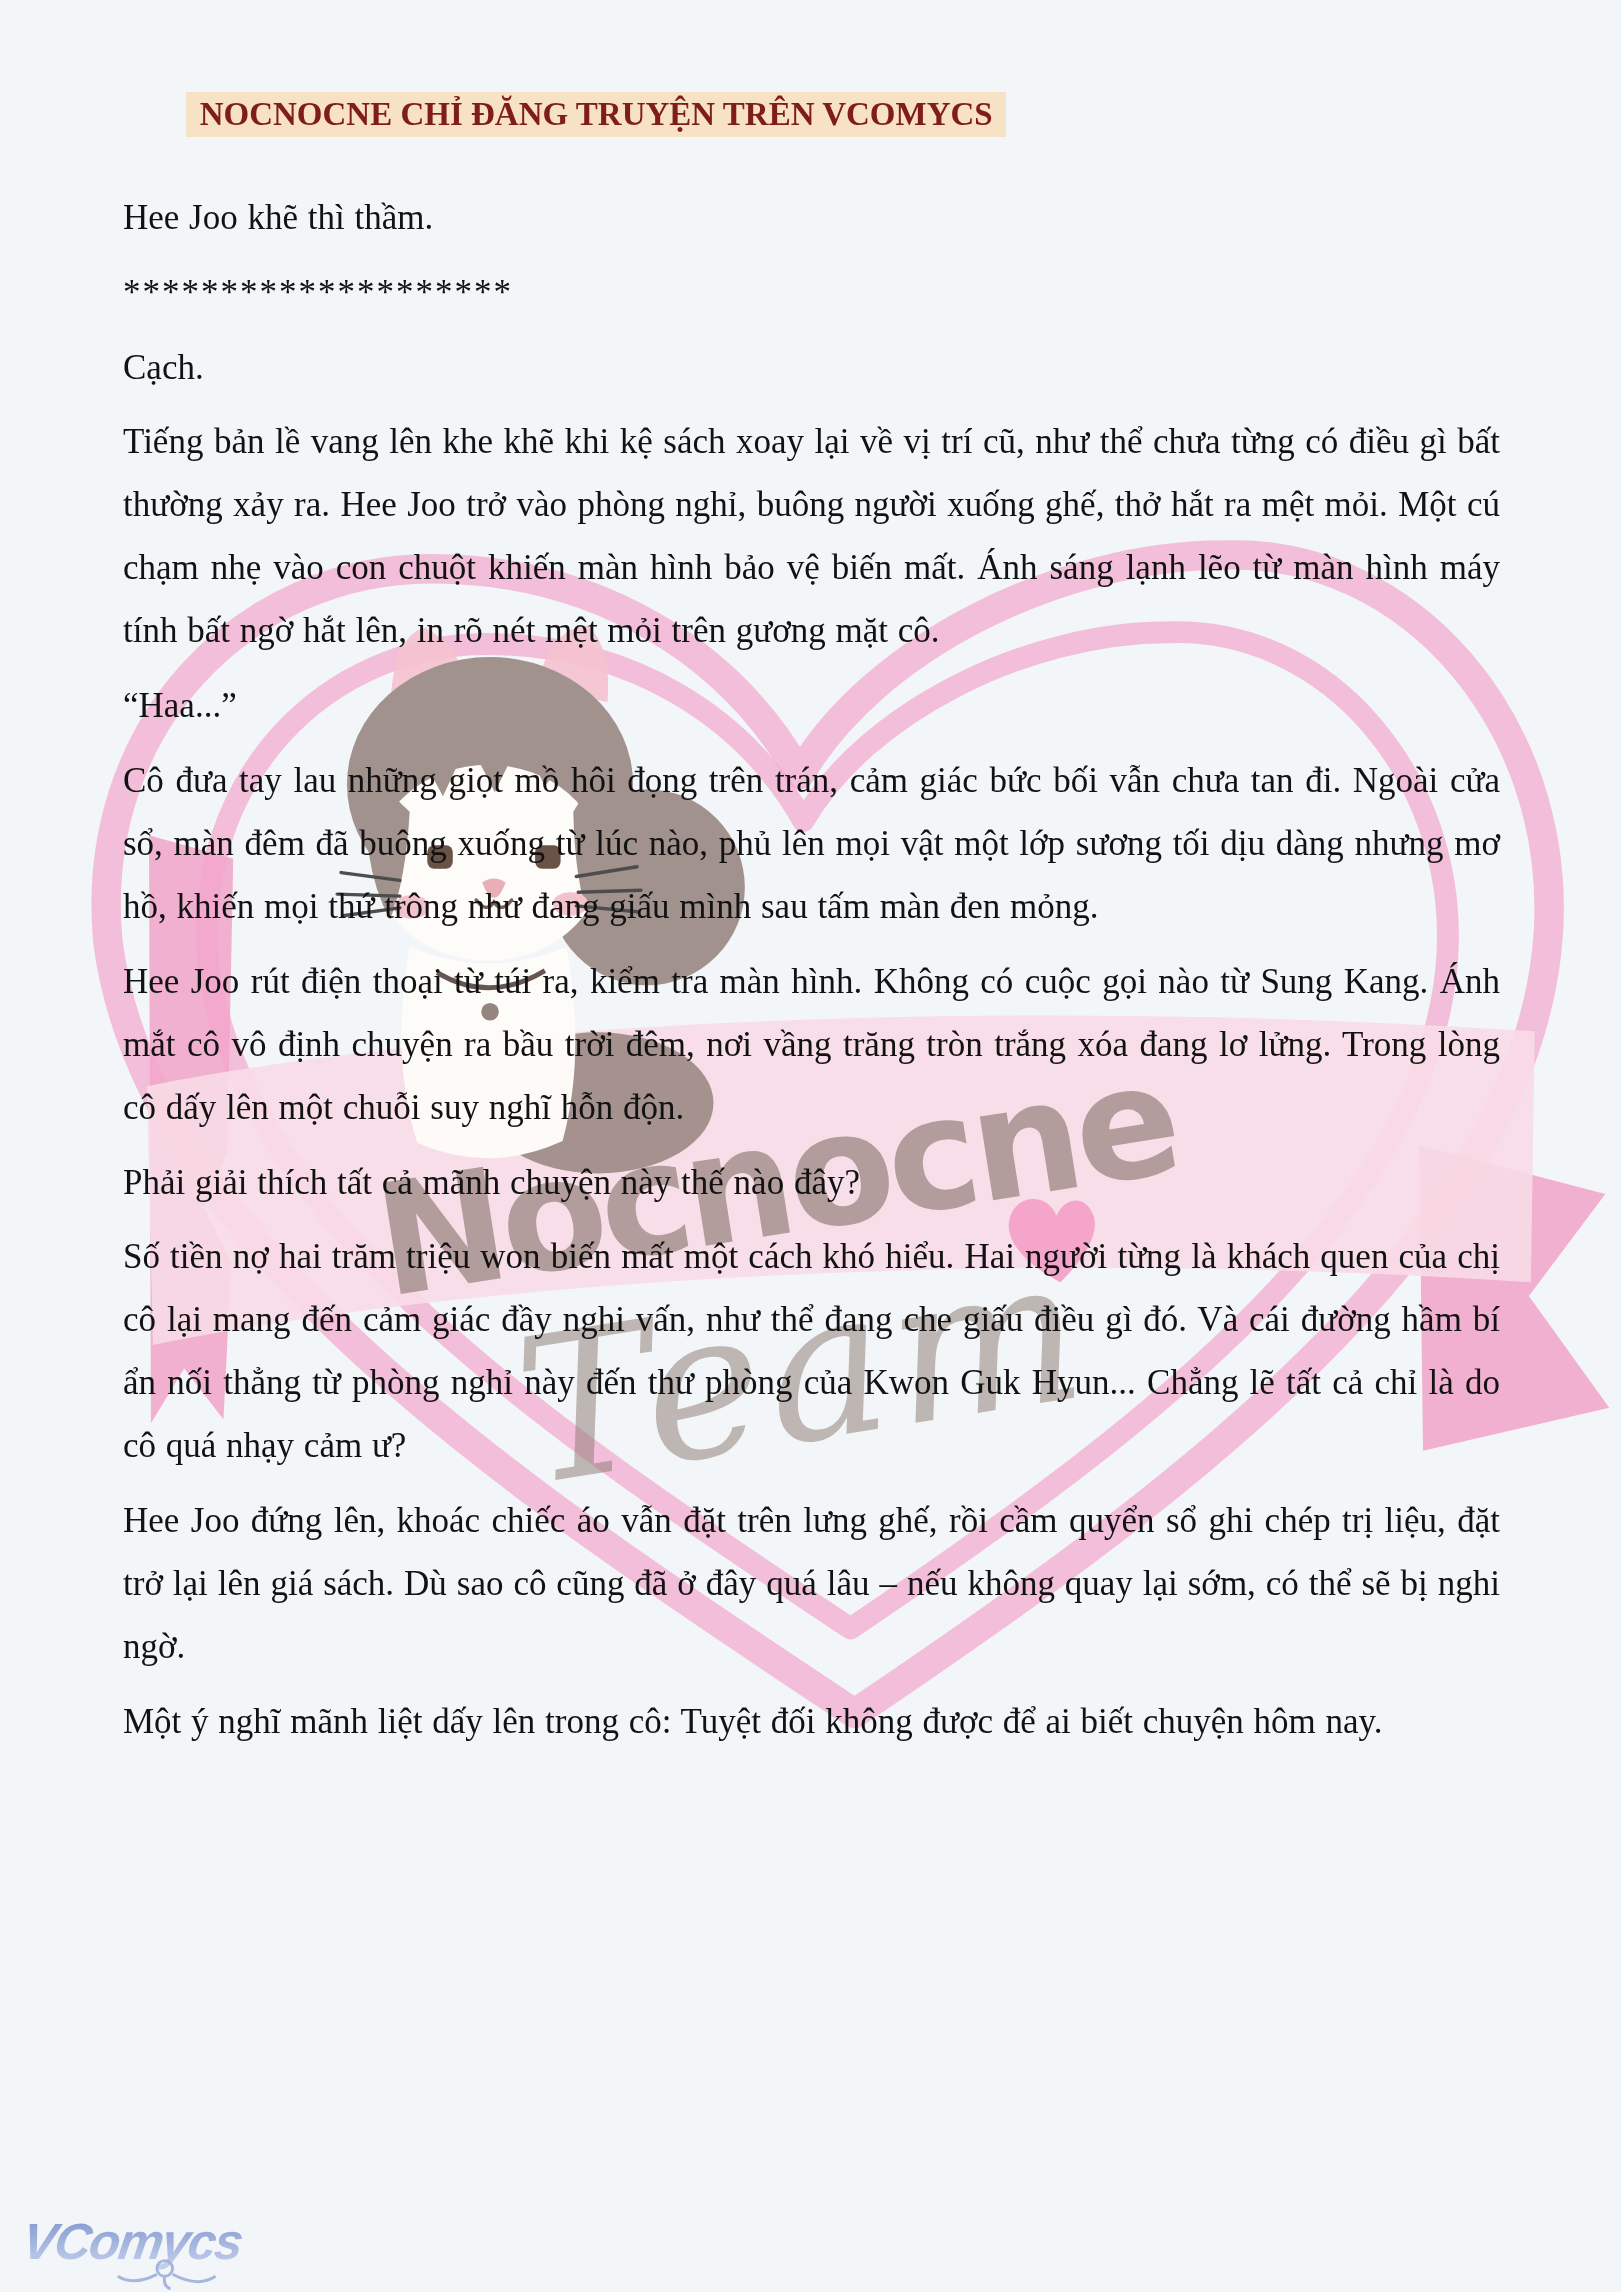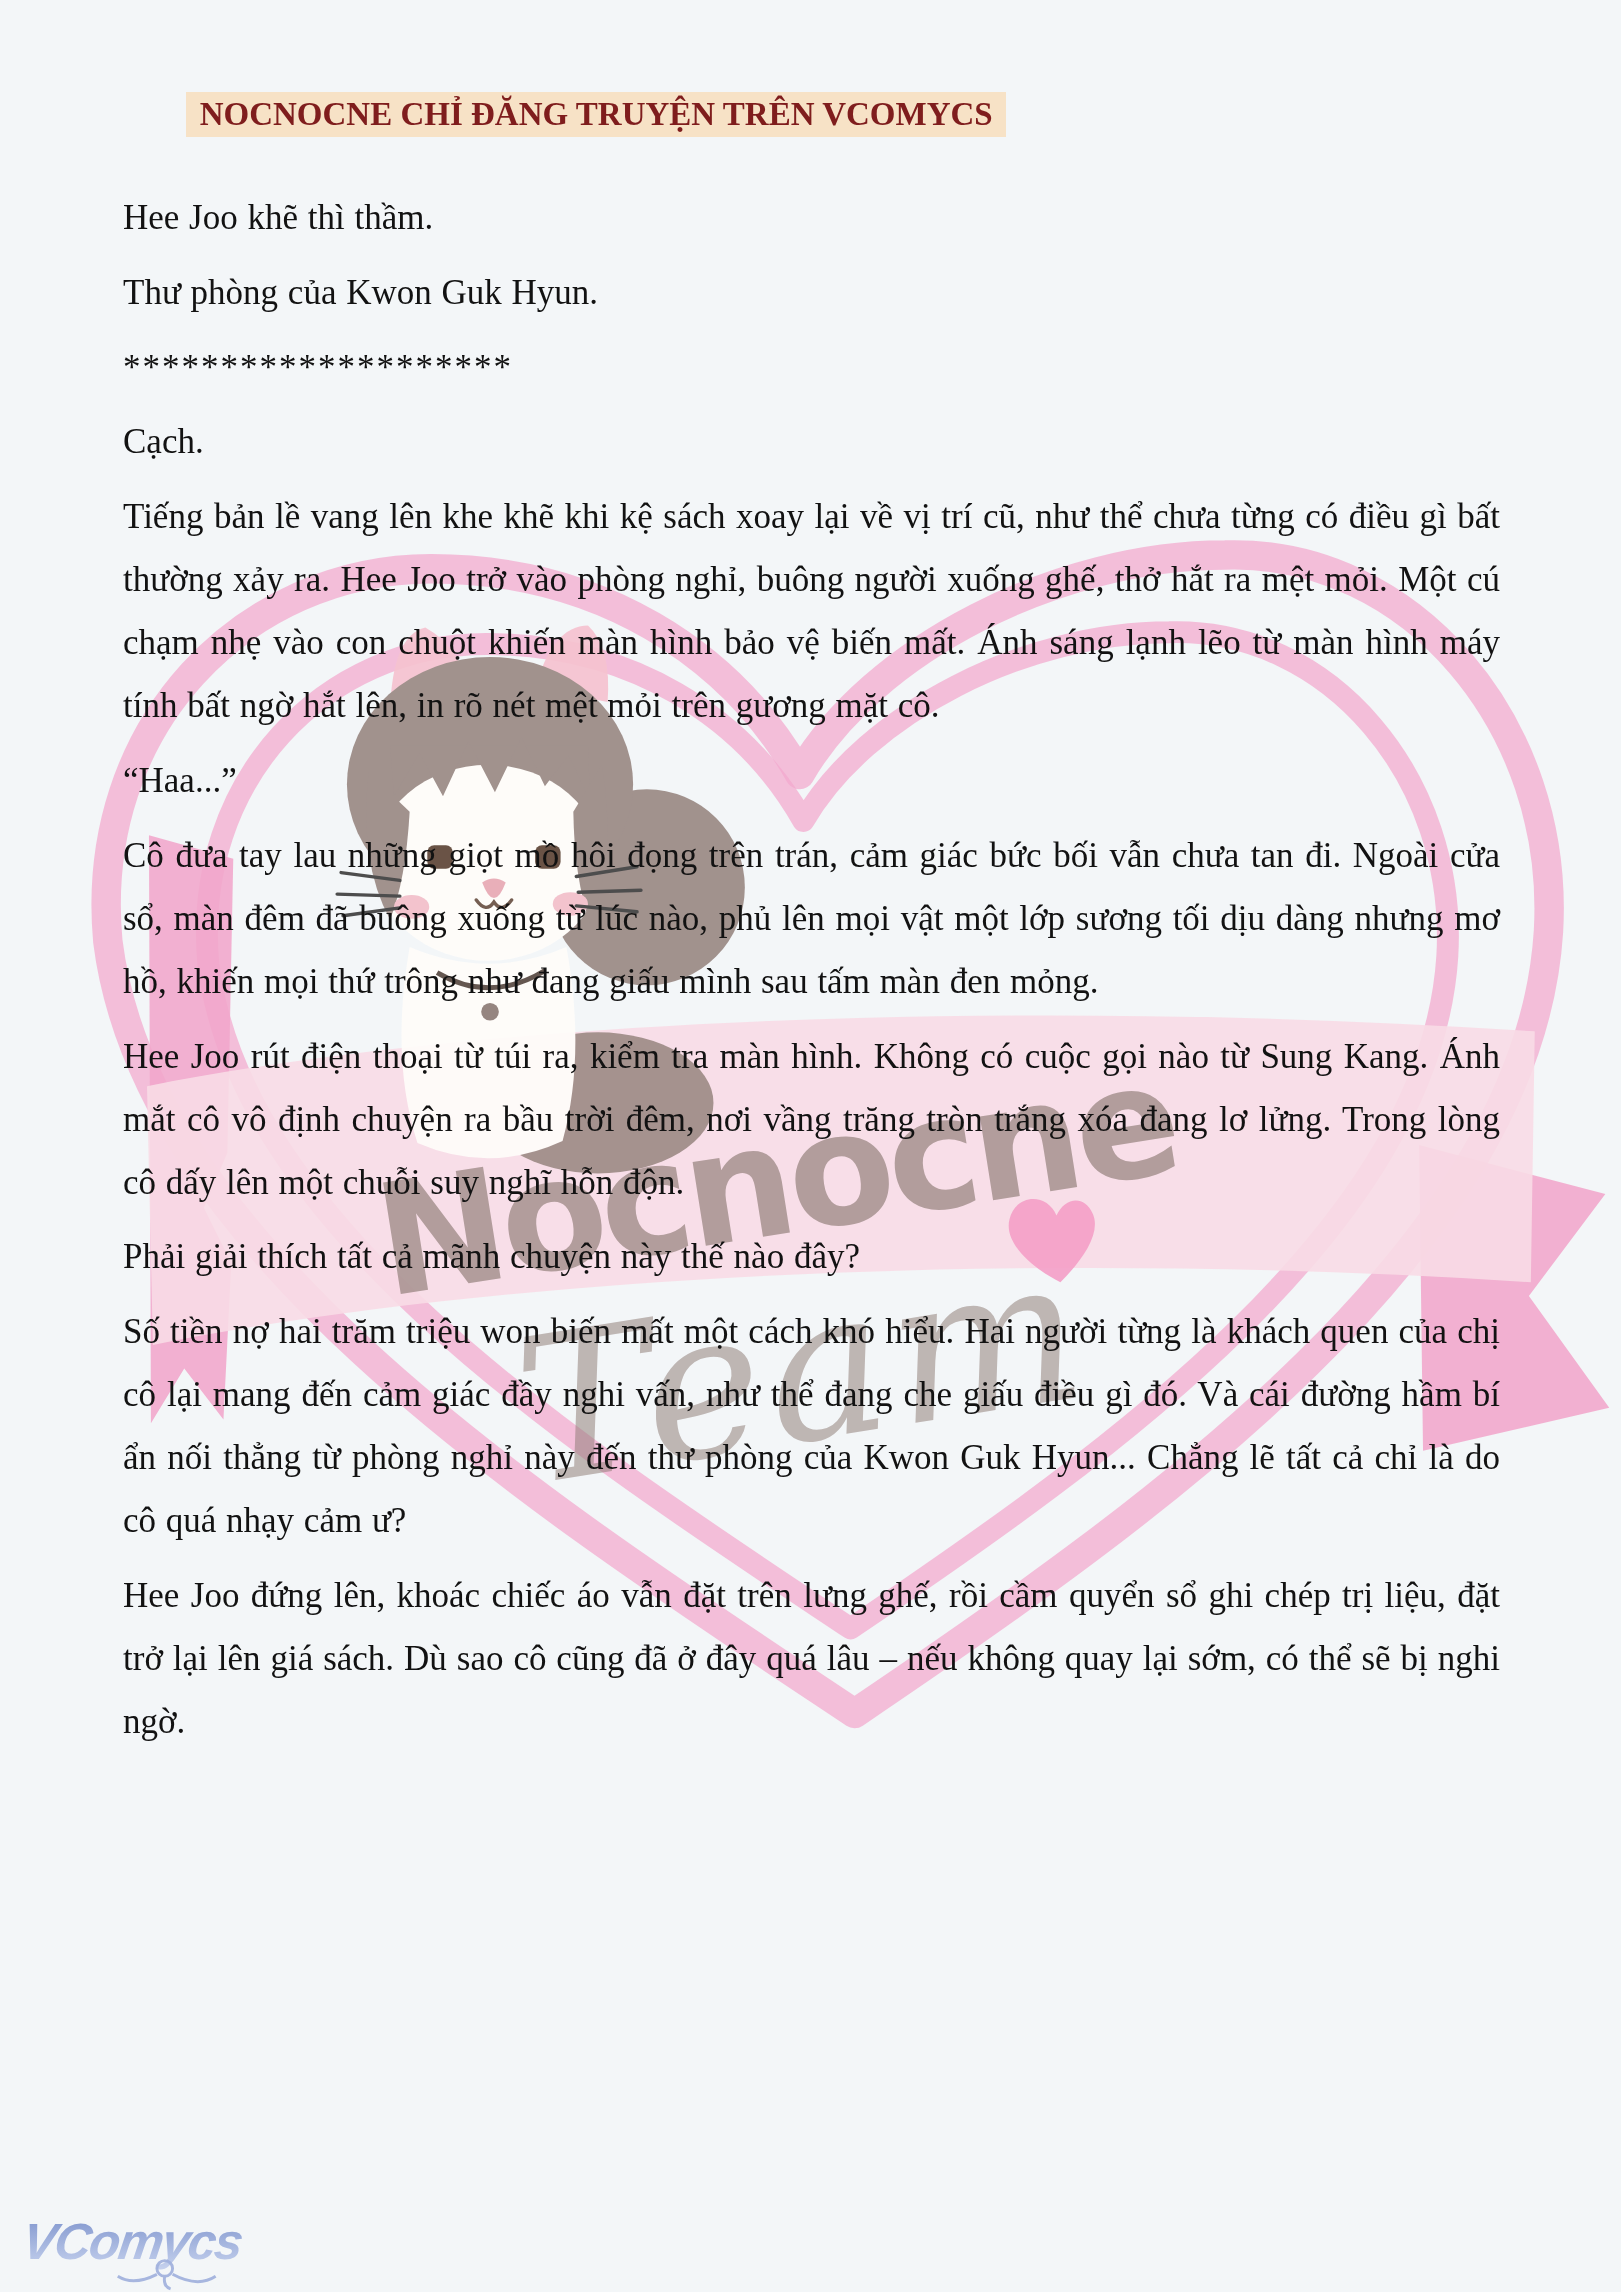--- a/index.html
+++ b/index.html
@@ -80,30 +80,30 @@
     <text x="800" y="1258" text-anchor="middle" transform="rotate(-9 800 1258)" font-family="DejaVu Sans, sans-serif" font-weight="bold" font-size="158" letter-spacing="-6" fill="#8e7c76" opacity="0.66">Nocnocne</text>
     <text x="830" y="1468" text-anchor="middle" transform="rotate(-9 830 1468)" font-family="DejaVu Serif, serif" font-style="italic" font-size="205" letter-spacing="6" fill="#8e7c76" opacity="0.52">Team</text>
 
     <path d="M1078 1240 C1068 1216 1036 1218 1030 1244 C1024 1268 1054 1294 1082 1308 C1104 1286 1124 1258 1115 1238 C1106 1218 1086 1222 1078 1240 Z" fill="#f49fc6" opacity="0.9"></path>
   </svg>
 
   <div class="notice-banner">NOCNOCNE CHỈ ĐĂNG TRUYỆN TRÊN VCOMYCS</div>
 
   <div class="content-layer story">
     <p>Hee Joo khẽ thì thầm.</p>
-    <p>Thư phòng của Kwon Guk Hyun.</p>
     <p class="scene-divider">********************</p>
     <p>Cạch.</p>
     <p>Tiếng bản lề vang lên khe khẽ khi kệ sách xoay lại về vị trí cũ, như thể chưa từng có điều gì bất thường xảy ra. Hee Joo trở vào phòng nghỉ, buông người xuống ghế, thở hắt ra mệt mỏi. Một cú chạm nhẹ vào con chuột khiến màn hình bảo vệ biến mất. Ánh sáng lạnh lẽo từ màn hình máy tính bất ngờ hắt lên, in rõ nét mệt mỏi trên gương mặt cô.</p>
     <p>“Haa...”</p>
     <p>Cô đưa tay lau những giọt mồ hôi đọng trên trán, cảm giác bức bối vẫn chưa tan đi. Ngoài cửa sổ, màn đêm đã buông xuống từ lúc nào, phủ lên mọi vật một lớp sương tối dịu dàng nhưng mơ hồ, khiến mọi thứ trông như đang giấu mình sau tấm màn đen mỏng.</p>
     <p>Hee Joo rút điện thoại từ túi ra, kiểm tra màn hình. Không có cuộc gọi nào từ Sung Kang. Ánh mắt cô vô định chuyện ra bầu trời đêm, nơi vầng trăng tròn trắng xóa đang lơ lửng. Trong lòng cô dấy lên một chuỗi suy nghĩ hỗn độn.</p>
     <p>Phải giải thích tất cả mãnh chuyện này thế nào đây?</p>
     <p>Số tiền nợ hai trăm triệu won biến mất một cách khó hiểu. Hai người từng là khách quen của chị cô lại mang đến cảm giác đầy nghi vấn, như thể đang che giấu điều gì đó. Và cái đường hầm bí ẩn nối thẳng từ phòng nghỉ này đến thư phòng của Kwon Guk Hyun... Chẳng lẽ tất cả chỉ là do cô quá nhạy cảm ư?</p>
     <p>Hee Joo đứng lên, khoác chiếc áo vẫn đặt trên lưng ghế, rồi cầm quyển sổ ghi chép trị liệu, đặt trở lại lên giá sách. Dù sao cô cũng đã ở đây quá lâu – nếu không quay lại sớm, có thể sẽ bị nghi ngờ.</p>
+    <p>Một ý nghĩ mãnh liệt dấy lên trong cô: Tuyệt đối không được để ai biết chuyện hôm nay.</p>
   </div>
 
   <div class="logo-box">
     <svg width="274" height="98" viewBox="0 0 280 100" xmlns="http://www.w3.org/2000/svg">
       <defs>
         <linearGradient id="vcgrad" x1="0" y1="0" x2="0" y2="1">
           <stop offset="0" stop-color="#7d93cc"></stop>
           <stop offset="1" stop-color="#c6d2ee"></stop>
         </linearGradient>
       </defs>

